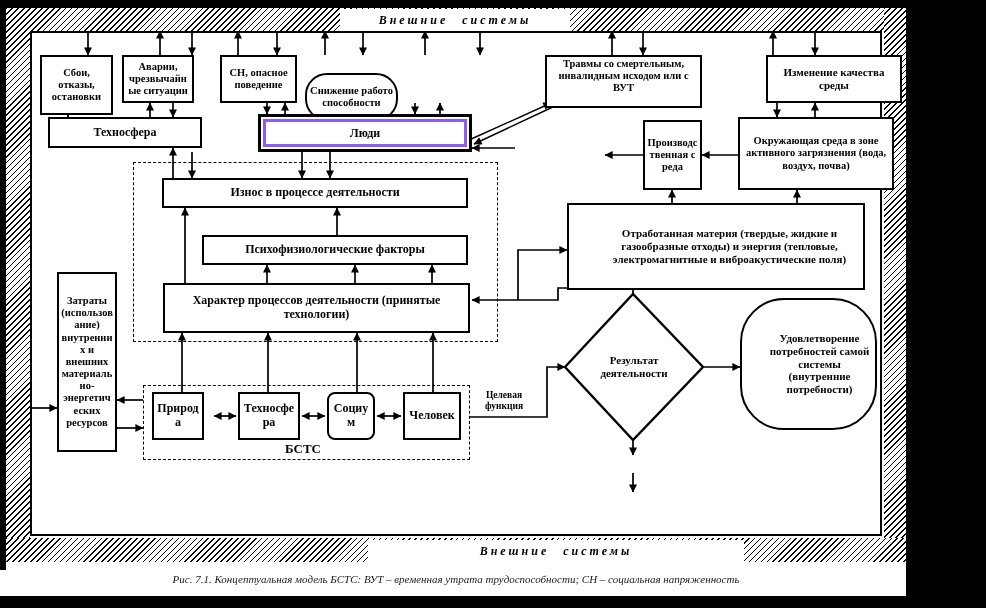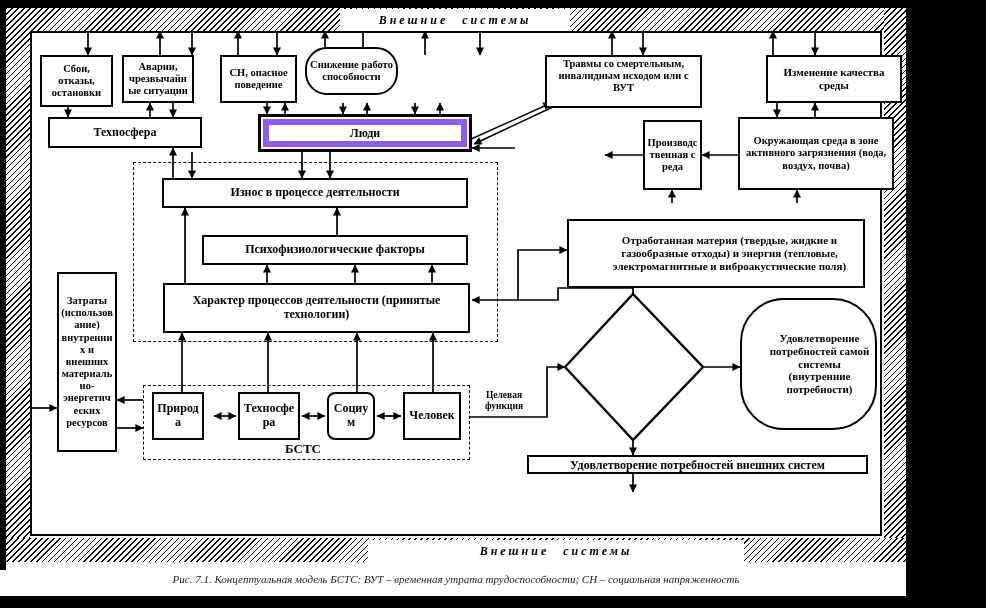--- a/index.html
+++ b/index.html
@@ -16,21 +16,21 @@
        font-weight:bold;font-size:10.5px;line-height:1.16;padding:1px 2px;
        overflow:hidden;overflow-wrap:break-word;word-break:break-word;z-index:3;}
   .dashed{position:absolute;border:1.5px dashed #000;box-sizing:border-box;z-index:1;background:transparent;}
   .plain{position:absolute;background:transparent;border:none;display:flex;align-items:center;
        justify-content:center;text-align:center;font-weight:bold;z-index:4;}
   .band-label{position:absolute;background:#fff;display:flex;align-items:center;justify-content:center;
        font-weight:bold;font-style:italic;font-size:12px;letter-spacing:3px;word-spacing:8px;z-index:5;}
   .breakall{word-break:break-all;}
   .people-outer{position:absolute;background:#fff;border:3px solid #000;box-sizing:border-box;
        padding:2px;z-index:3;}
-  .people-inner{width:100%;height:100%;border:6px solid #8b5cf6;box-sizing:border-box;
+  .people-inner{width:100%;height:100%;border:3px solid #8b5cf6;box-sizing:border-box;
        display:flex;align-items:center;justify-content:center;font-weight:bold;font-size:12px;}
   .rounded{border-radius:44px;border-width:2.5px;}
   .caption{position:absolute;left:56px;top:573px;width:800px;text-align:center;
        font-style:italic;font-size:11px;color:#1a1a1a;z-index:5;}
 </style>
 </head>
 <body>
 
 <div id="stage">
 
@@ -124,44 +124,44 @@
       <path d="M633,440 V455" marker-end="url(#ah)"></path>
       <path d="M633,473 V492" marker-end="url(#ah)"></path>
 
       <polygon points="565,367 633,294 703,367 633,440" fill="#fff" stroke-width="2.4"></polygon>
     </g>
   </svg>
 
   <div class="dashed" style="left:133px;top:162px;width:365px;height:180px;"></div>
   <div class="dashed" style="left:143px;top:385px;width:327px;height:75px;"></div>
 
-  <div class="box" style="left:40px;top:55px;width:73px;height:52px;">Сбои, отказы, остановки</div>
+  <div class="box" style="left:40px;top:55px;width:73px;height:60px;">Сбои, отказы, остановки</div>
   <div class="box" style="left:122px;top:55px;width:72px;height:48px;">Аварии, чрезвычайные ситуации</div>
   <div class="box" style="left:220px;top:55px;width:77px;height:48px;">СН, опасное поведение</div>
-  <div class="box breakall" style="left:305px;top:47px;width:93px;height:48px;border-radius:22px;">Снижение работоспособности</div>
+  <div class="box breakall" style="left:305px;top:73px;width:93px;height:48px;border-radius:22px;">Снижение работоспособности</div>
   <div class="box" style="left:545px;top:55px;width:157px;height:53px;align-items:flex-start;">Травмы со смертельным, инвалидным исходом или с ВУТ</div>
   <div class="box" style="left:719px;top:55px;width:136px;height:48px;font-size:11px;margin-left:47px;">Изменение качества среды</div>
 
   <div class="box" style="left:48px;top:117px;width:154px;height:31px;font-size:12px;">Техносфера</div>
   <div class="people-outer" style="left:258px;top:114px;width:214px;height:38px;">
     <div class="people-inner">Люди</div>
   </div>
   <div class="box breakall" style="left:643px;top:120px;width:59px;height:70px;">Производственная среда</div>
   <div class="box" style="left:738px;top:117px;width:156px;height:73px;">Окружающая среда в зоне активного загрязнения (вода, воздух, почва)</div>
 
   <div class="box" style="left:162px;top:178px;width:306px;height:30px;font-size:12px;">Износ в процессе деятельности</div>
-  <div class="box" style="left:567px;top:219px;width:298px;height:69px;font-size:11px;padding-left:29px;">Отработанная материя (твердые, жидкие и газообразные отходы) и энергия (тепловые, электромагнитные и виброакустические поля)</div>
+  <div class="box" style="left:567px;top:203px;width:298px;height:87px;font-size:11px;padding-left:29px;">Отработанная материя (твердые, жидкие и газообразные отходы) и энергия (тепловые, электромагнитные и виброакустические поля)</div>
   <div class="box" style="left:202px;top:235px;width:266px;height:30px;font-size:12px;">Психофизиологические факторы</div>
   <div class="box" style="left:163px;top:283px;width:307px;height:50px;font-size:12px;">Характер процессов деятельности (принятые технологии)</div>
   <div class="box" style="left:57px;top:272px;width:60px;height:180px;overflow-wrap:anywhere;">Затраты (использование) внутренних и внешних материально-энергетических ресурсов</div>
 
   <div class="box breakall" style="left:152px;top:392px;width:52px;height:48px;font-size:12px;">Природа</div>
   <div class="box breakall" style="left:238px;top:392px;width:62px;height:48px;font-size:12px;">Техносфера</div>
   <div class="box breakall" style="left:327px;top:392px;width:48px;height:48px;font-size:12px;border-radius:8px;">Социум</div>
   <div class="box breakall" style="left:403px;top:392px;width:58px;height:48px;font-size:12px;">Человек</div>
   <div class="plain" style="left:270px;top:441px;width:66px;height:16px;font-size:13px;">БСТС</div>
   <div class="plain" style="left:472px;top:388px;width:64px;height:26px;font-size:9.5px;line-height:1.2;">Целевая функция</div>
 
+  <div class="plain" style="left:594px;top:340px;width:80px;height:54px;font-size:11px;line-height:1.15;">Результат деятельности</div>
   <div class="box rounded" style="left:740px;top:298px;width:137px;height:132px;font-size:11px;padding-left:24px;">Удовлетворение потребностей самой системы (внутренние потребности)</div>
-  <div class="box" style="left:527px;top:455px;width:341px;height:19px;font-size:12px;line-height:1;">Удовлетворение потребностей внешних систем</div>
 
   <div class="caption">Рис. 7.1. Концептуальная модель БСТС: ВУТ – временная утрата трудоспособности; СН – социальная напряженность</div>
 </div>
 
 </body></html>

